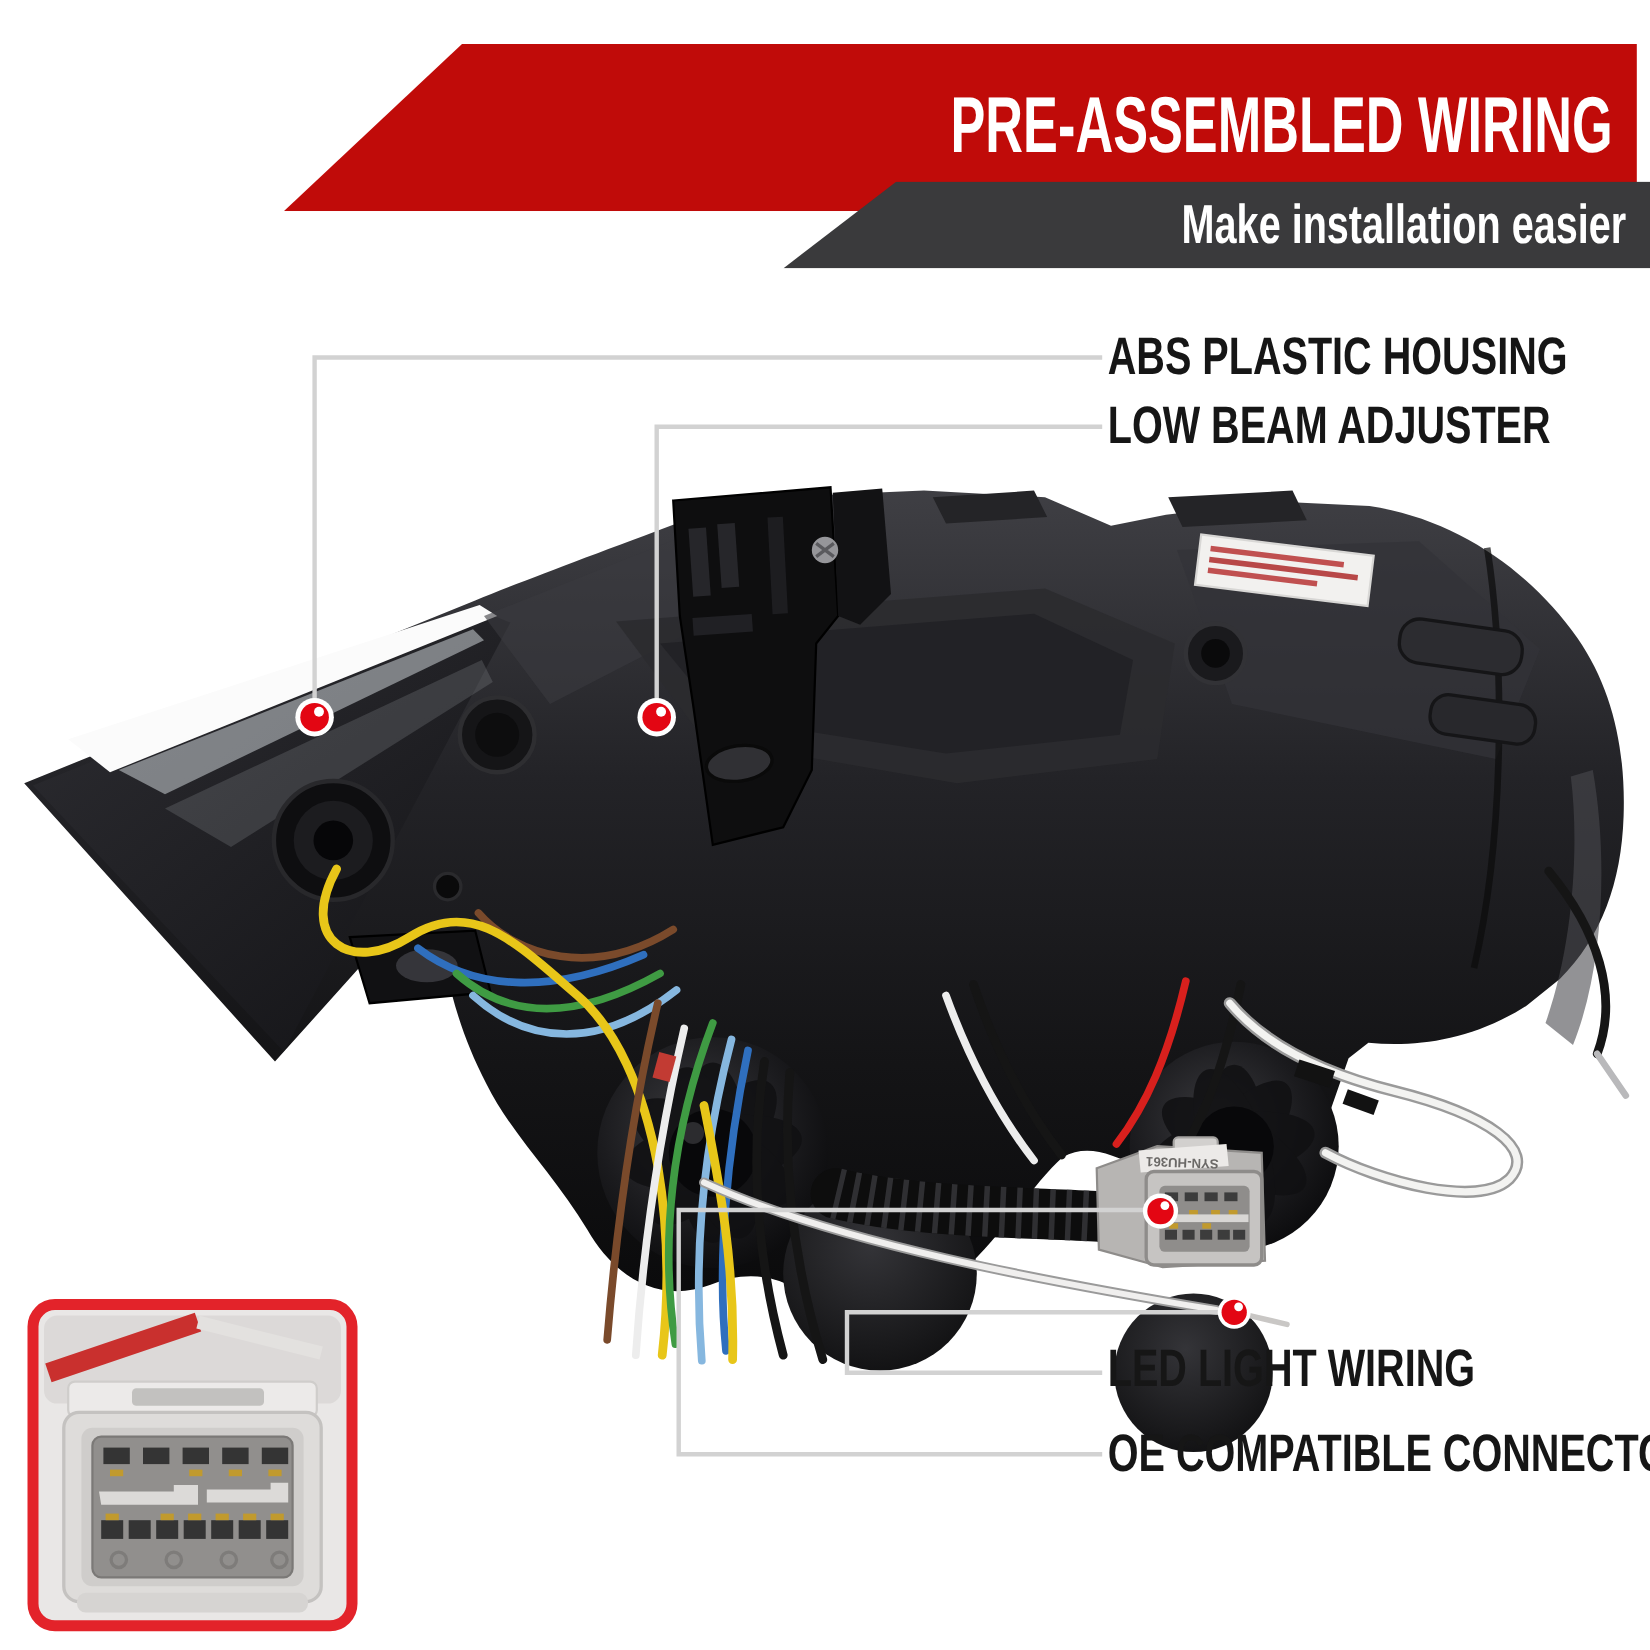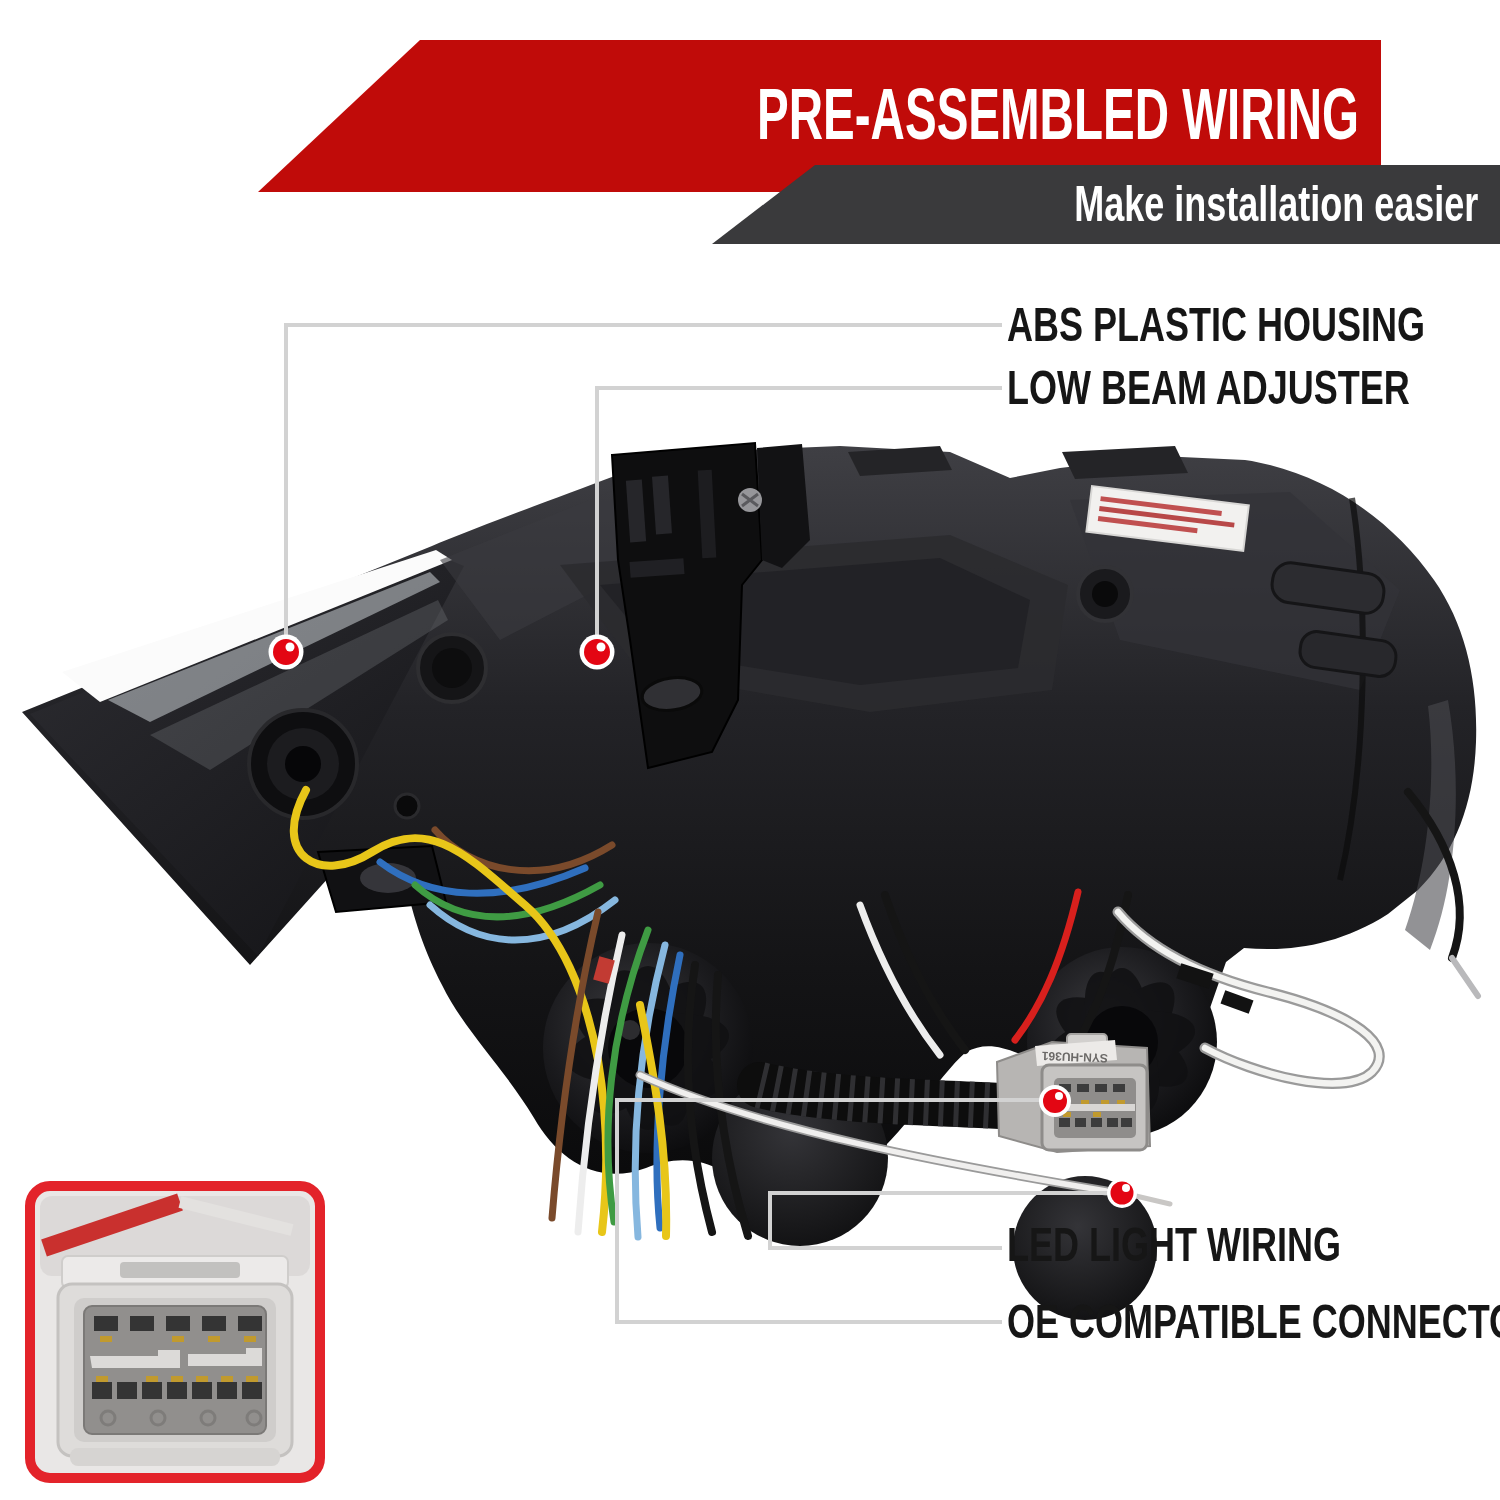--- a/index.html
+++ b/index.html
@@ -1,20 +1,20 @@
 <!DOCTYPE html>
 <html><head>
 <meta charset="utf-8">
 <style>
   html,body{margin:0;padding:0;background:#fff;}
   .stage{position:relative;width:1500px;height:1500px;background:#ffffff;overflow:hidden;
          font-family:"Liberation Sans",sans-serif;}
   .photo-svg,.overlay-svg{position:absolute;left:0;top:0;width:1500px;height:1500px;}
   
-  .ribbon-red{position:absolute;left:0;top:40px;width:1381px;height:152px;background:#c00b09;
+  .ribbon-red{position:absolute;left:0;top:40px;width:1488px;height:152px;background:#c00b09;
               clip-path:polygon(420px 0,1500px 0,1500px 152px,258px 152px);}
   .ribbon-gray{position:absolute;left:0;top:165px;width:1500px;height:79px;background:#3a3a3c;
               clip-path:polygon(815px 0,1500px 0,1500px 79px,712px 79px);}
   .ribbon-txt{position:absolute;right:22px;top:50%;color:#ffffff;font-weight:700;white-space:nowrap;
               transform:translateY(-52%) scaleX(0.66);transform-origin:right center;}
   .ribbon-red .ribbon-txt{font-size:72px;}
   .ribbon-gray .ribbon-txt{font-size:50px;transform:translateY(-52%) scaleX(0.72);}
   
   .callout{position:absolute;left:1007px;color:#161616;font-weight:700;font-size:48px;line-height:48px;
            white-space:nowrap;transform:scaleX(0.75);transform-origin:left center;}

